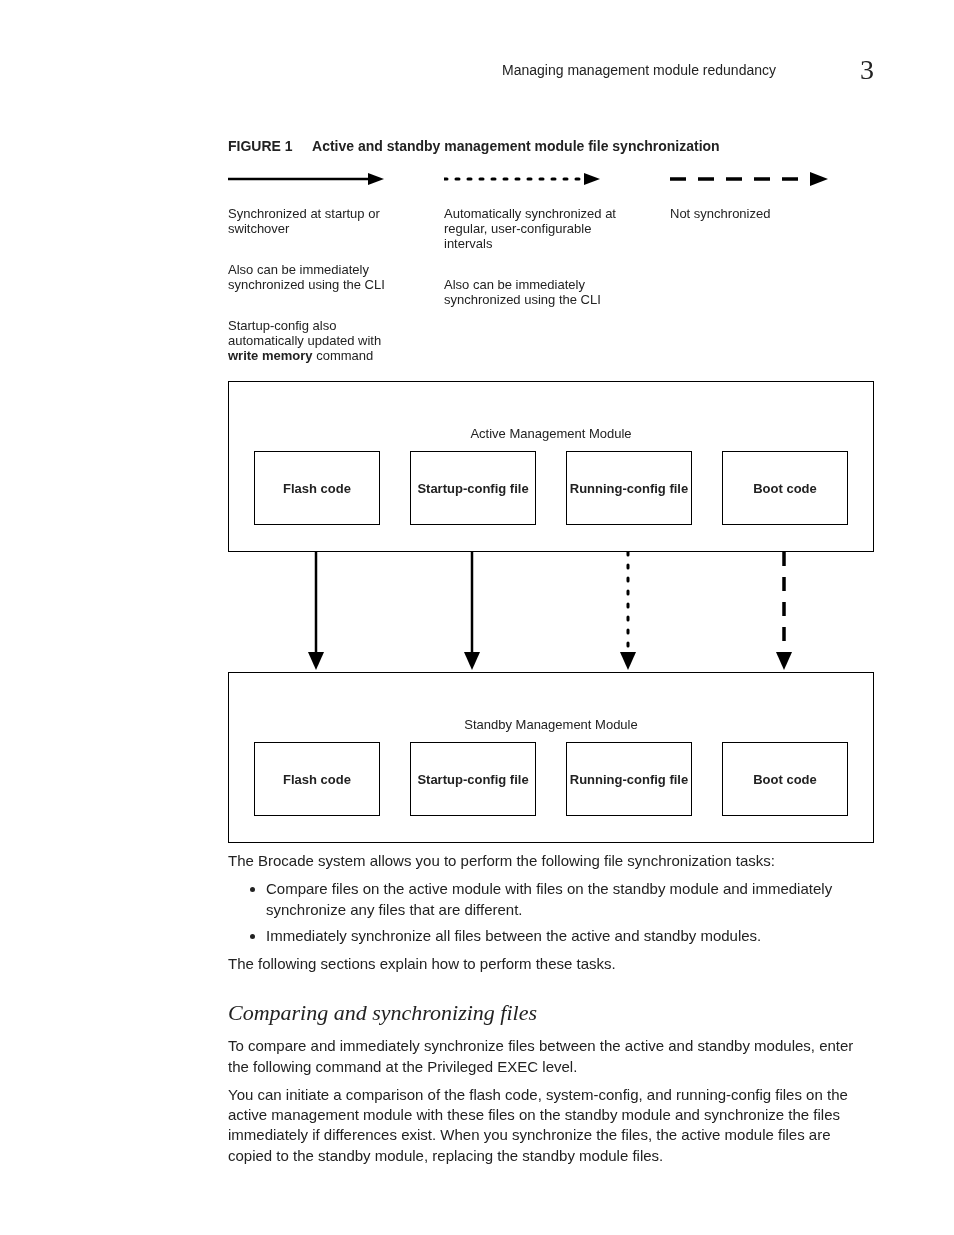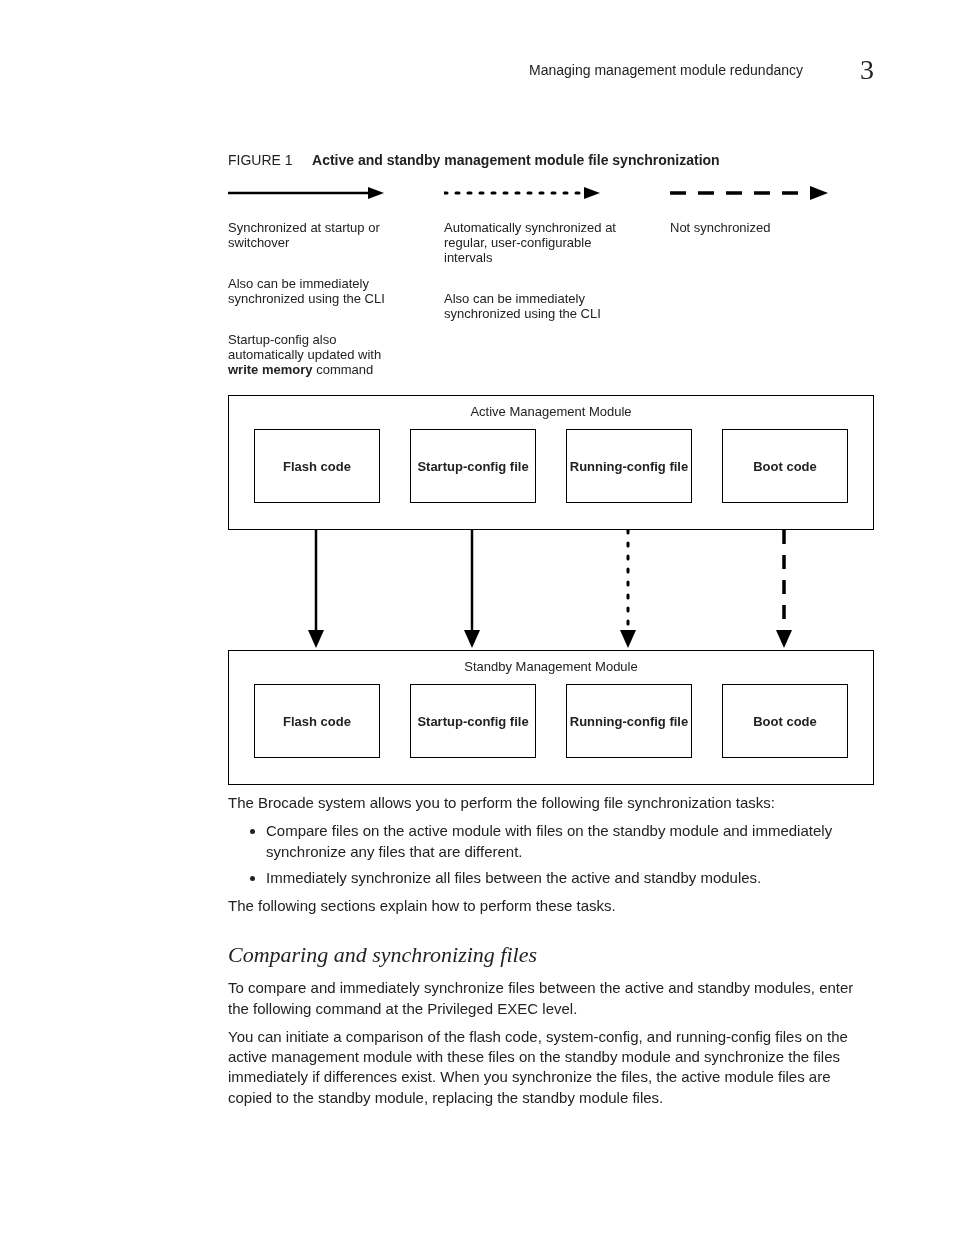--- a/index.html
+++ b/index.html
@@ -1,27 +1,27 @@
 <!DOCTYPE html>
 <html><head>
 <meta charset="utf-8">
 <style>
   html,body{margin:0;padding:0;background:#fff;}
   body{font-family:Arial,Helvetica,sans-serif;color:#222;font-size:14px;width:954px;}
   .page{padding:54px 80px 60px 80px;}
-  .header{display:flex;justify-content:flex-end;align-items:center;gap:57px;margin-bottom:66px;}
+  .header{display:flex;justify-content:flex-end;align-items:center;gap:84px;margin-bottom:52px;}
   .header-num{font-size:28px;font-family:Georgia,serif;}
   .content{margin-left:148px;}
-  .figlabel{font-family:"Arial Black",Arial,sans-serif;font-weight:400;font-size:14px;}
+  .figlabel{font-family:"Arial Black",Arial,sans-serif;font-weight:700;font-size:14px;}
   .figtitle{font-weight:700;font-size:14px;}
   .legend{display:flex;gap:36px;margin-top:18px;font-size:13px;}
   .legcol{display:flex;flex-direction:column;gap:20px;}
   svg{display:block;}
   .module{border:1px solid #000;margin-top:18px;}
-  .modtitle{text-align:center;font-size:13px;padding:8px 0;}
+  .modtitle{text-align:center;font-size:13px;padding:8px 0;margin-top:36px;}
   .boxrow{display:flex;justify-content:space-around;padding:2px 10px 26px 10px;}
   .box{border:1px solid #000;width:124px;height:72px;display:flex;align-items:center;justify-content:center;font-size:13px;text-align:center;font-weight:bold;}
   .arrows{position:relative;height:120px;}
   .body-p{line-height:1.35;margin:8px 0;font-size:15px;}
   ul.bul{margin:6px 0 6px 0;padding-left:30px;}
   ul.bul li{margin:6px 8px;font-size:15px;line-height:1.35;}
   .h3{font-family:Georgia,"Times New Roman",serif;font-style:italic;font-size:22px;margin:26px 0 10px 0;}
   .nowrap{white-space:nowrap;margin-top:36px;}
 </style>
 </head>

